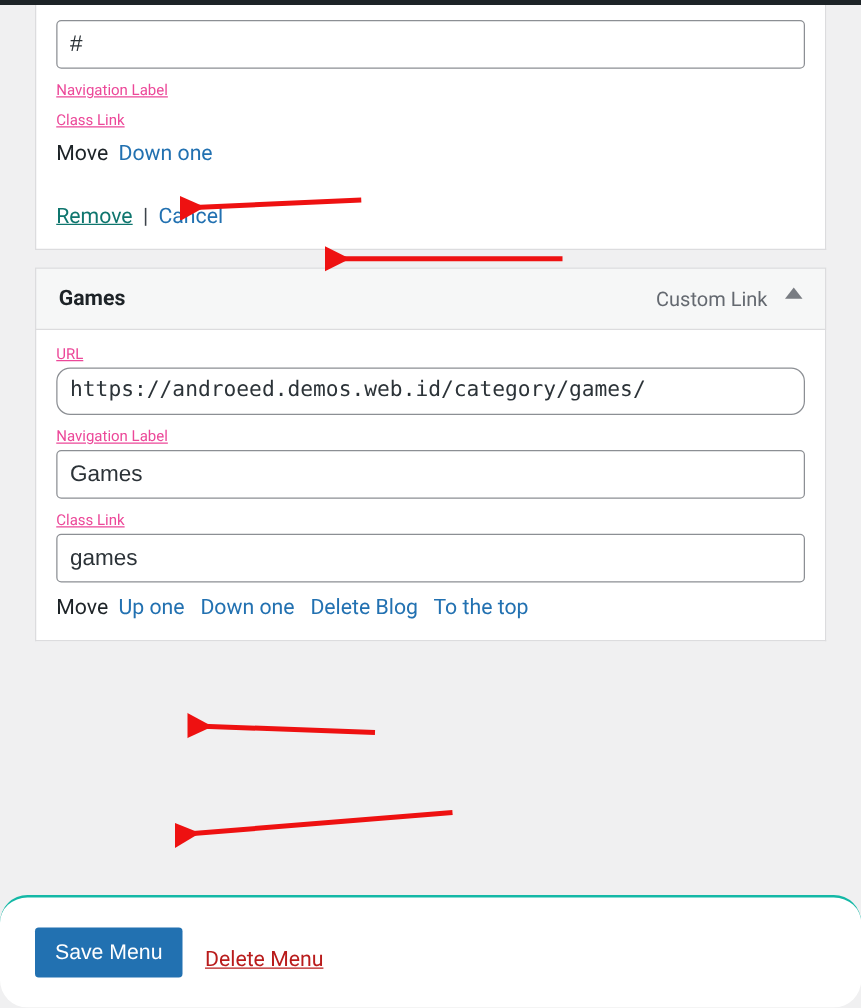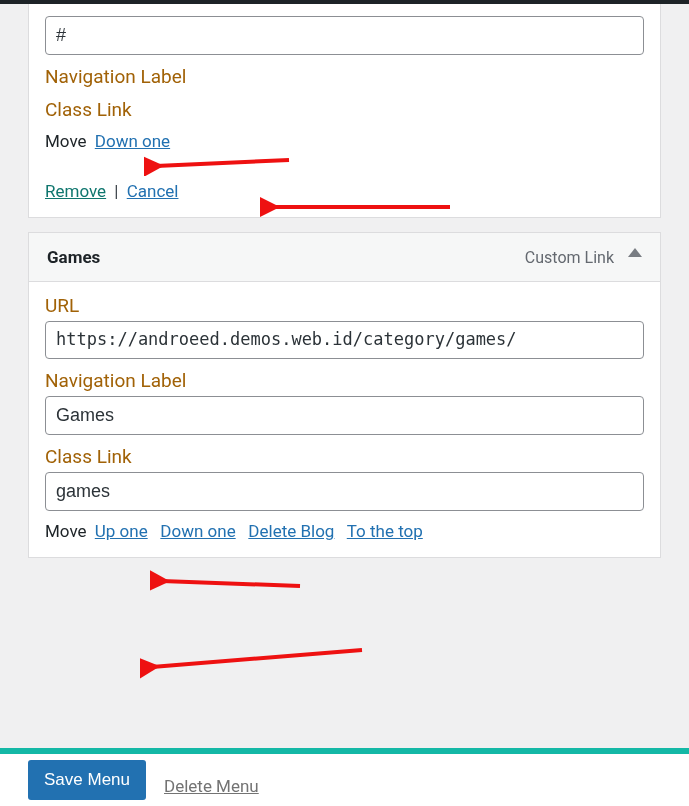--- a/index.html
+++ b/index.html
@@ -26,49 +26,50 @@
       padding: 12px 16px 16px 16px;
       margin-bottom: 0;
     }
     .menu-item-box.first {
     }
     .field-group {
       margin-bottom: 10px;
     }
     .field-label {
       display: block;
-      font-size: 19px;
-      color: #a16207;
+      font-size: 12px;
+      color: #ec4899;
       margin-bottom: 4px;
+      text-decoration: underline;
     }
     .text-input {
       width: 100%;
       padding: 6px 10px;
       font-size: 18px;
       border: 1px solid #8c8f94;
       border-radius: 4px;
       background: #fff;
       color: #2c3338;
       line-height: 1.4;
     }
     .text-input.mono {
       font-family: Consolas, Monaco, monospace;
       font-size: 17px;
+      border-radius: 11px;
     }
     .move-row {
       font-size: 17px;
       color: #1d2327;
       margin-top: 6px;
     }
     .move-row .lbl {
       margin-right: 4px;
     }
     .move-row a, .action-row a {
       color: #2271b1;
-      text-decoration: underline;
       cursor: pointer;
     }
     .action-row {
       font-size: 17px;
       margin-top: 30px;
     }
     .action-row .remove {
       color: #0f766e;
       text-decoration: underline;
       cursor: pointer;
@@ -107,37 +108,38 @@
       border-left: 7px solid transparent;
       border-right: 7px solid transparent;
       border-bottom: 9px solid #787c82;
     }
     .bottom-bar {
       position: absolute;
       bottom: 0;
       left: 0;
       right: 0;
       background: #fff;
-      border-top: 6px solid #14b8a6;
-      padding: 6px 28px;
+      border-top: 2px solid #14b8a6;
+      padding: 24px 28px;
       display: flex;
       align-items: center;
       gap: 18px;
+      border-radius: 22px;
     }
     .save-btn {
       background: #2271b1;
       color: #fff;
       border: none;
       border-radius: 3px;
       font-size: 17px;
       padding: 10px 16px;
       cursor: pointer;
     }
     .delete-link {
-      color: #737373;
+      color: #b91c1c;
       text-decoration: underline;
       cursor: pointer;
       font-size: 17px;
       margin-top: 12px;
     }
     .arrow {
       position: absolute;
       pointer-events: none;
     }
   </style>

